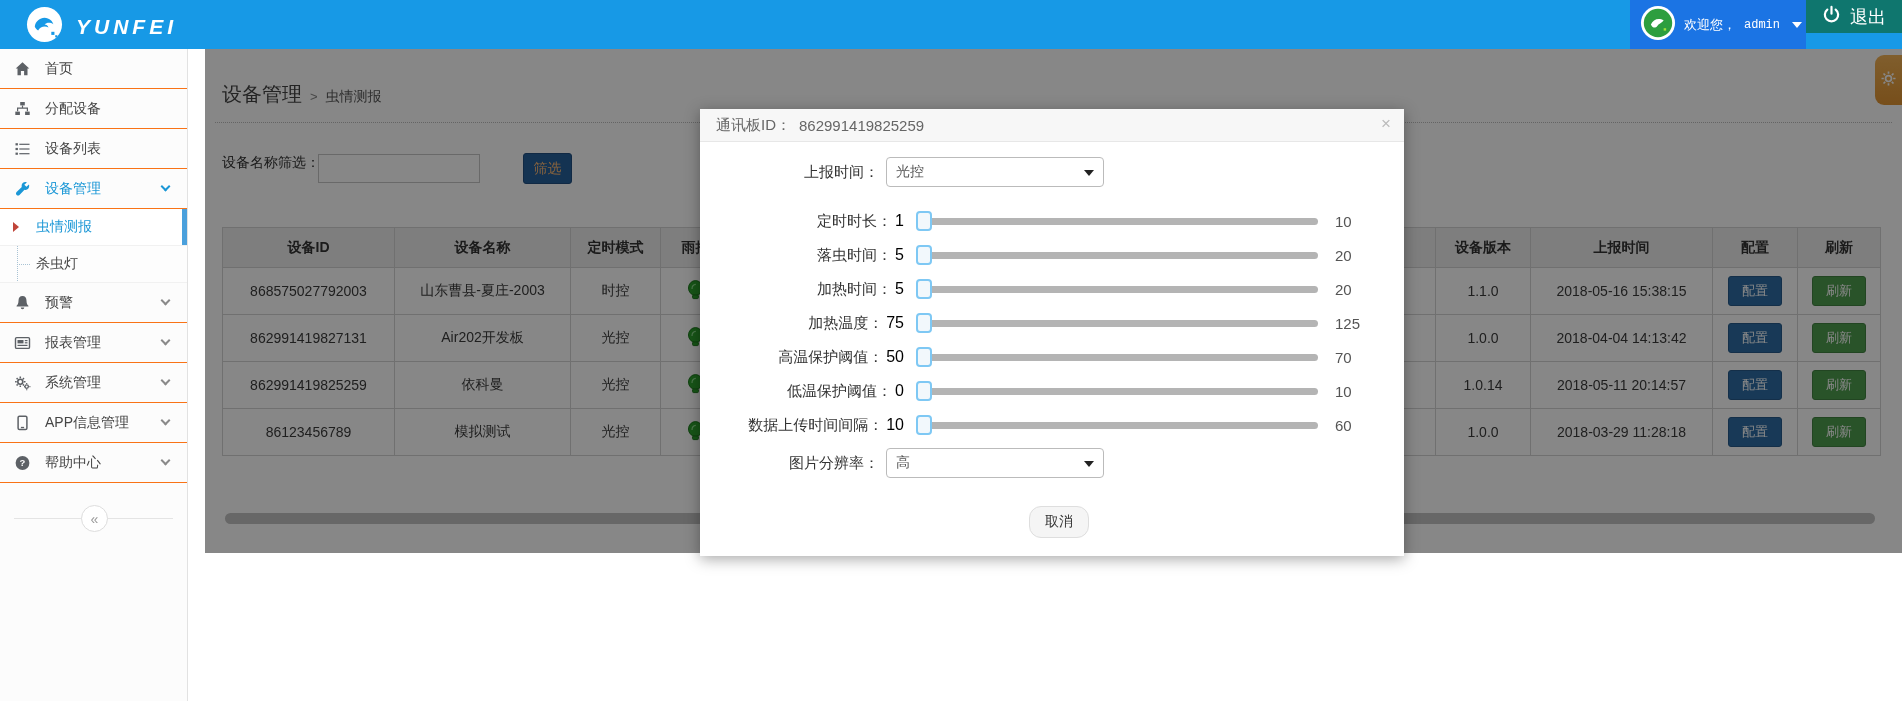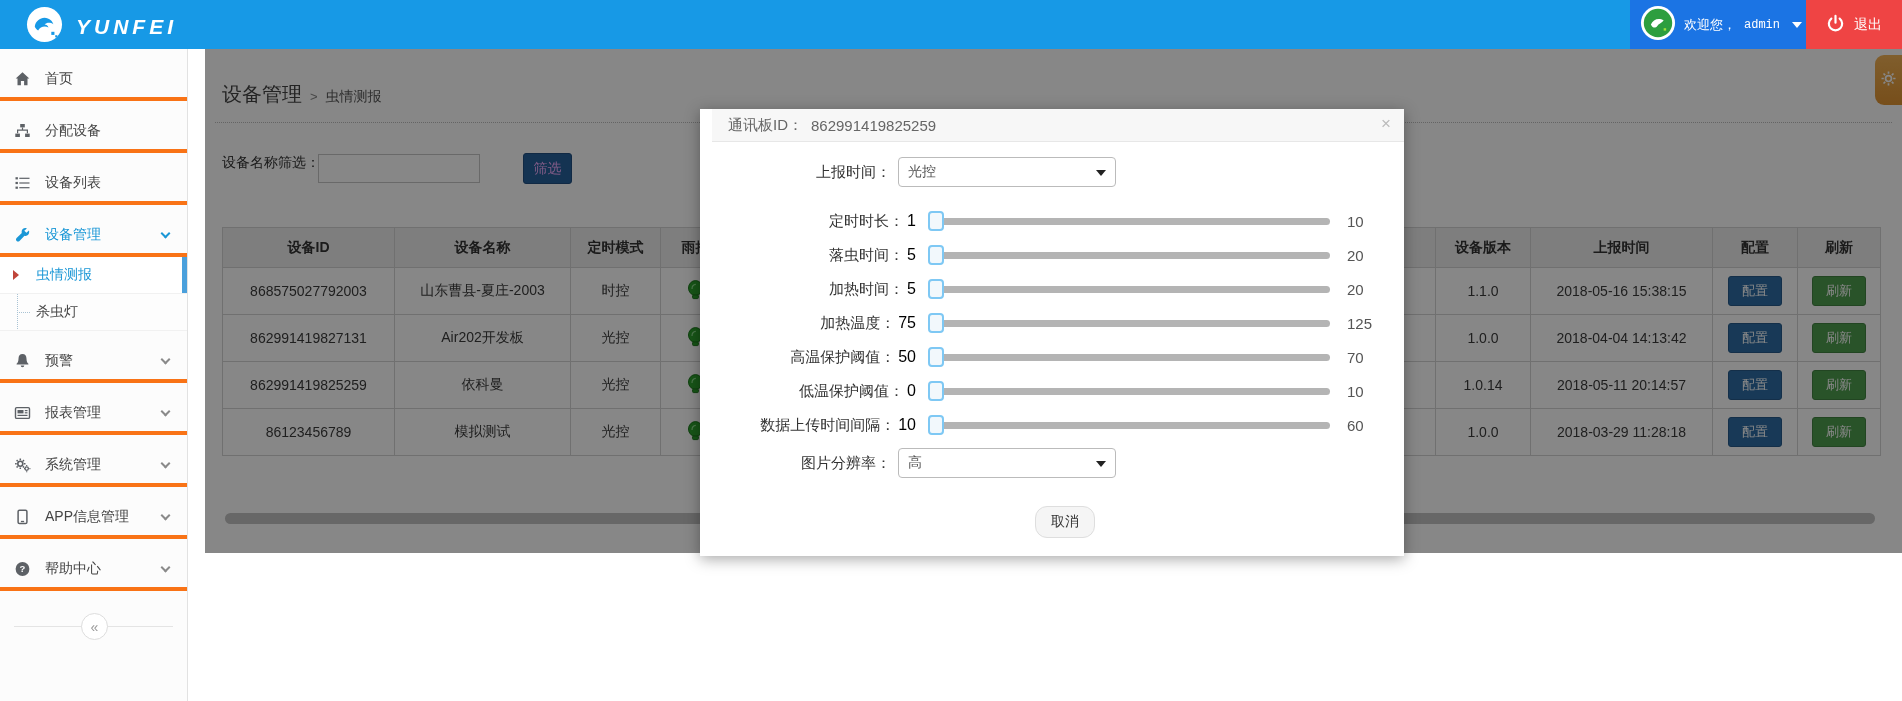--- a/index.html
+++ b/index.html
@@ -9,28 +9,28 @@
   
   .topbar { position:absolute; top:0; left:0; width:1902px; height:49px; background:#1799e6; z-index:30; }
   .brand { position:absolute; left:26px; top:6px; display:flex; align-items:center; gap:13px; }
   .brand-name { color:#fff; font-size:21px; font-weight:bold; font-style:italic; letter-spacing:4px; }
   .user-chip { position:absolute; left:1630px; top:0; width:176px; height:49px; background:#1b74e4;
                display:flex; align-items:center; gap:8px; padding-left:10px; cursor:pointer; }
   .welcome { color:#fff; font-size:13px; }
   .uname { color:#fff; font-size:12px; font-family:"Liberation Mono","DejaVu Sans Mono",monospace; }
   .caret-down { width:0; height:0; border-left:5px solid transparent; border-right:5px solid transparent;
                 border-top:6px solid #fff; margin-left:4px; }
-  .logout { position:absolute; left:1806px; top:0; width:96px; height:49px; background:#ef4444;
-            display:flex; align-items:center; justify-content:center; gap:9px; color:#fff; font-size:14px; cursor:pointer; }
+  .logout { position:absolute; left:1806px; top:0; width:96px; height:33px; background:#0f766e;
+            display:flex; align-items:center; justify-content:center; gap:9px; color:#fff; font-size:18px; cursor:pointer; }
 
   
   .sidebar { position:absolute; top:49px; left:0; width:188px; height:652px; background:#fcfcfc;
              border-right:1px solid #e2e2e2; z-index:20; }
-  .side-item { height:40px; display:flex; align-items:center; border-bottom:4px solid #f97316;
-               padding-left:14px; gap:13px; font-size:14px; color:#454545; cursor:pointer; background:#fcfcfc;margin-top:12px; }
+  .side-item { height:40px; display:flex; align-items:center; border-bottom:1px solid #f97316;
+               padding-left:14px; gap:13px; font-size:14px; color:#454545; cursor:pointer; background:#fcfcfc; }
   .side-item .ico { width:18px; height:16px; color:#5d6166; flex:0 0 18px; display:flex; align-items:center; }
   .side-item.active { color:#1b97d6; }
   .side-item.active .ico { color:#1b97d6; }
   .chev { width:7px; height:7px; border-right:2px solid #8a8a8a; border-bottom:2px solid #8a8a8a;
           transform:rotate(45deg); margin-left:auto; margin-right:18px; margin-top:-4px; }
   .side-item.active .chev { border-color:#1b97d6; }
   .sub-wrap { position:relative; background:#fdfdfd; }
   .sub-wrap::before { content:""; position:absolute; left:17px; top:0; bottom:0; border-left:1px dotted #a9c3d4; }
   .sub-item { height:37px; display:flex; align-items:center; padding-left:36px; font-size:14px;
               color:#4a4a4a; border-bottom:1px solid #f1f1f1; position:relative; cursor:pointer; }
@@ -49,21 +49,21 @@
   .main-panel { position:absolute; left:205px; top:49px; width:1697px; height:504px; background:#fff; }
   .breadcrumb { position:absolute; left:17px; top:32px; display:flex; align-items:baseline; }
   .bc-main { font-size:20px; color:#444; }
   .bc-sep { font-size:13px; color:#888; margin:0 8px; }
   .bc-page { font-size:14px; color:#555; }
   .bc-divider { position:absolute; left:10px; right:10px; top:73px; border-top:1px dotted #bdbdbd; }
   .filter-label { position:absolute; left:17px; top:98px; font-size:14px; color:#333; line-height:30px;text-align:center; }
   .filter-input { position:absolute; left:113px; top:105px; width:162px; height:29px; border:1px solid #c6c6c6;
                   background:#fff; padding:0 6px; font-size:14px; }
   .filter-btn { position:absolute; left:318px; top:104px; width:49px; height:31px; background:#27609b;
-                color:#f0abfc; border:1px solid #204f80; border-radius:3px; font-size:14px; cursor:pointer; }
+                color:#fdba74; border:1px solid #204f80; border-radius:3px; font-size:14px; cursor:pointer; }
 
   table.dev { position:absolute; left:17px; top:178px; width:1658px; border-collapse:collapse; table-layout:fixed; }
   table.dev th, table.dev td { border:1px solid #d4d4d4; text-align:center; font-size:14px; overflow:hidden; white-space:nowrap; }
   table.dev th { height:40px; background:#efefef; color:#333; font-weight:bold; }
   table.dev td { height:47px; color:#3c3c3c; background:#fff; }
   th.col-du { text-align:right; padding-right:14px; }
   .btn-cfg { background:#2e6da4; border:1px solid #265a8a; color:#fff; border-radius:3px;
              padding:5px 13px; font-size:13px; cursor:pointer; }
   .btn-rfr { background:#4f9d4f; border:1px solid #418241; color:#fff; border-radius:3px;
              padding:5px 13px; font-size:13px; cursor:pointer; }
@@ -71,21 +71,21 @@
                 background:#c2c2c2; }
   .gear-tab { position:absolute; right:0; top:6px; width:27px; height:50px; border-radius:9px 0 0 9px;
               background:linear-gradient(#f2b255,#e09433); display:flex; align-items:center;
               justify-content:center; cursor:pointer; }
 
   .overlay { position:absolute; left:205px; top:49px; width:1697px; height:504px;
              background:rgba(0,0,0,0.47); z-index:40; }
 
   
   .modal { position:absolute; left:700px; top:109px; width:704px; height:447px; background:#fff;
-           z-index:60; box-shadow:0 3px 14px rgba(0,0,0,.35);padding-left:12px; }
+           z-index:60; box-shadow:0 3px 14px rgba(0,0,0,.35); }
   .modal-header { height:33px; background:#f7f7f7; border-bottom:1px solid #e7e7e7;
                   display:flex; align-items:center; padding:0 16px; font-size:15px; color:#666; position:relative; }
   .modal-title-val { margin-left:8px; color:#666; }
   .modal-close { position:absolute; right:13px; top:5px; font-size:17px; color:#bbbbbb; cursor:pointer; line-height:1.2; }
   .modal-body { padding-left:14px; }
   .m-row { display:flex; align-items:center; }
   .sel-row { margin-top:15px; height:30px; }
   .sel-row .m-label { width:165px; text-align:right; font-size:15px; color:#333; }
   .selectbox { margin-left:7px; width:218px; height:30px; border:1px solid #bbb; border-radius:4px;
                background:#fff; position:relative; display:flex; align-items:center; padding-left:9px;

